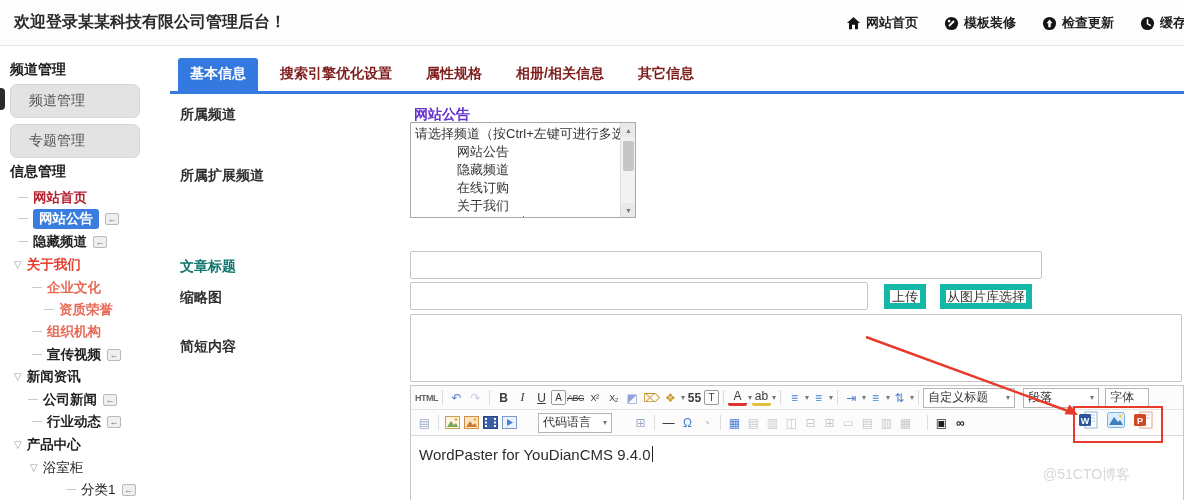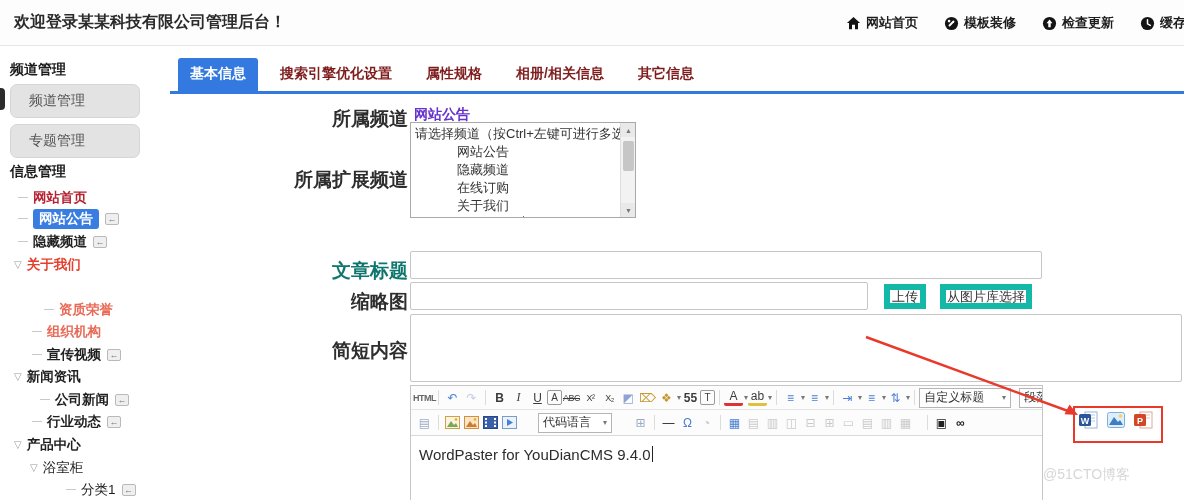--- a/index.html
+++ b/index.html
@@ -33,37 +33,37 @@
   .mini { display:inline-flex; align-items:center; justify-content:center; width:14px; height:12px;
     border:1px solid #b9b9b9; background:#efefef; border-radius:2px; font-size:9px; color:#777; margin-left:6px; }
 
   
   .tabs { left:178px; top:62px; display:flex; align-items:flex-end; gap:10px; height:29px; }
   .tab { font-size:14px; font-weight:bold; color:#7f1d1d; padding:7px 12px 8px; cursor:pointer; white-space:nowrap; }
   .tab.active { background:#3379df; color:#fff; border-radius:3px 3px 0 0; }
   .tabline { left:170px; top:91px; width:1014px; height:3px; background:#3379df; }
 
   
-  .flabel { left:180px; width:228px; text-align:right; font-size:19px; font-weight:bold; color:#2e2e2e; }
+  .flabel { left:180px; width:228px; text-align:left; font-size:14px; font-weight:bold; color:#2e2e2e; }
   .flabel.red { color:#0f766e; }
   .flink { font-size:14px; font-weight:bold; color:#6633cc; cursor:pointer; }
   .tinput { border:1px solid #c6c6c6; border-radius:2px; background:#fff; }
   .btn { border:6px solid #14b8a6; border-radius:0; background:#fff; font-size:13px; color:#333;
     display:flex; align-items:center; justify-content:center; cursor:pointer; }
 
   
   .listbox { left:410px; top:122px; width:226px; height:96px; border:1px solid #a9a9a9; background:#fff; overflow:hidden; }
   .lb-opt { font-size:13px; color:#333; line-height:18px; white-space:nowrap; cursor:pointer; }
   .lb-scroll { position:absolute; right:0; top:0; width:15px; height:94px; background:#f2f2f2; border-left:1px solid #ddd; }
   .lb-arrow { position:absolute; left:0; width:15px; height:14px; display:flex; align-items:center; justify-content:center;
     font-size:7px; color:#777; background:#e9e9e9; cursor:pointer; }
   .lb-thumb { position:absolute; left:2px; top:18px; width:11px; height:30px; background:#c6c6c6; border-radius:2px; cursor:pointer; }
 
   
-  .editor { left:410px; top:385px; width:633px; height:115px; border:1px solid #c6c6c6; background:#c4b5fd; }
+  .editor { left:410px; top:385px; width:774px; height:115px; border:1px solid #c6c6c6; background:#c4b5fd; }
   .tbar { display:flex; align-items:center; padding:0 4px; overflow:hidden; background:#fcfcfc; }
   .tbar1 { height:24px; border-bottom:1px solid #e4e4e4; }
   .tbar2 { height:26px; border-bottom:1px solid #d9d9d9; }
   .ti { display:inline-flex; align-items:center; justify-content:center; min-width:19px; height:19px;
     font-size:12px; color:#3b3b3b; border-radius:2px; cursor:pointer; white-space:nowrap; }
   .ti.small { font-size:9px; letter-spacing:-0.5px; }
   .blu { color:#4a7fd4; } .pale { color:#c3cde4; } .gry { color:#c9c9c9; } .org { color:#c9972f; } .blk { color:#222; }
   .bx { border:1px solid #9a9a9a; min-width:15px; height:15px; font-size:10px; }
   .us { text-decoration:underline; }
   .st { text-decoration:line-through; }
@@ -142,38 +142,42 @@
   </div>
   <div class="abs trow" style="top:231px;padding-left:18px">
     <span class="tick"></span>
     <span class="tlabel c-blk">隐藏频道</span>
     <span class="mini">←</span>
   </div>
   <div class="abs trow" style="top:254px;padding-left:14px">
     <span class="tri">▽</span>
     <span class="tlabel c-red">关于我们</span>
   </div>
+  <div class="abs trow" style="top:277px;padding-left:32px">
+    <span class="tick"></span>
+    <span class="tlabel c-lred">企业文化</span>
+  </div>
   <div class="abs trow" style="top:299px;padding-left:44px">
     <span class="tick"></span>
     <span class="tlabel c-lred">资质荣誉</span>
   </div>
   <div class="abs trow" style="top:321px;padding-left:32px">
     <span class="tick"></span>
     <span class="tlabel c-lred">组织机构</span>
   </div>
   <div class="abs trow" style="top:344px;padding-left:32px">
     <span class="tick"></span>
     <span class="tlabel c-blk">宣传视频</span>
     <span class="mini">←</span>
   </div>
   <div class="abs trow" style="top:366px;padding-left:14px">
     <span class="tri">▽</span>
     <span class="tlabel c-blk">新闻资讯</span>
   </div>
-  <div class="abs trow" style="top:389px;padding-left:40px">
+  <div class="abs trow" style="top:389px;padding-left:28px">
     <span class="tick"></span>
     <span class="tlabel c-blk">公司新闻</span>
     <span class="mini">←</span>
   </div>
   <div class="abs trow" style="top:411px;padding-left:32px">
     <span class="tick"></span>
     <span class="tlabel c-blk">行业动态</span>
     <span class="mini">←</span>
   </div>
   <div class="abs trow" style="top:434px;padding-left:14px">

